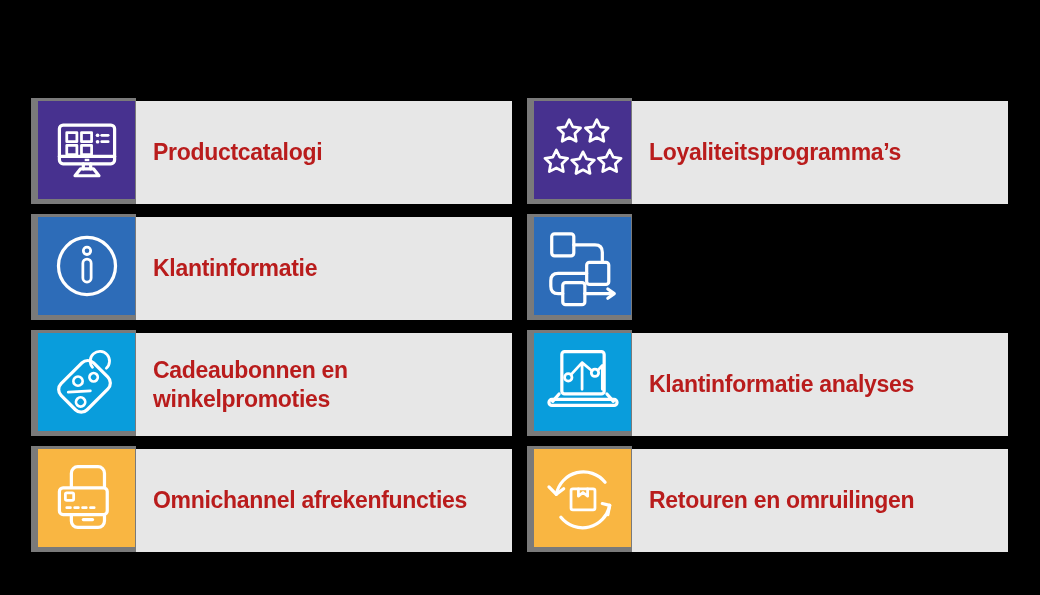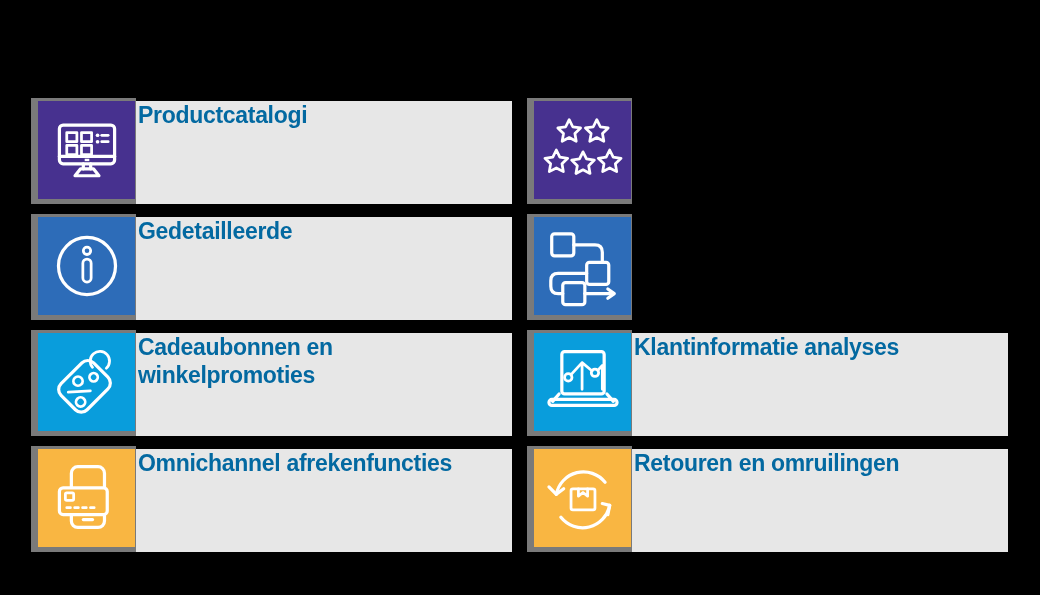--- a/index.html
+++ b/index.html
@@ -41,23 +41,23 @@
   .card:nth-child(8) .tile{background:var(--tile-7);}
   .tile svg{width:92px;height:92px;}
   .tile svg *{vector-effect:none;}
   .icon-stroke{fill:none;stroke:#fff;stroke-width:3.5;stroke-linecap:round;stroke-linejoin:round;}
   .icon-stroke-thin{fill:none;stroke:#fff;stroke-width:3;stroke-linecap:round;stroke-linejoin:round;}
   .icon-fill{fill:#fff;stroke:none;}
   .card-fill{fill:var(--tile-3);stroke:#fff;stroke-width:3.5;stroke-linejoin:round;}
   .label{
     flex:1;
     background:#e7e7e7;
-    display:flex;flex-direction:column;justify-content:flex-start;
-    padding-left:3px;padding-right:6px;
-    color:#0369a1;
+    display:flex;flex-direction:column;justify-content:center;
+    padding-left:18px;padding-right:6px;
+    color:#b91c1c;
     font-weight:bold;
     font-size:23px;
     line-height:1.22;
     letter-spacing:-0.3px;
   }
 </style>
 </head>
 <body style="background: rgb(0, 0, 0);">
 
 <div class="grid">
@@ -94,21 +94,21 @@
       <div class="tile-shadow"></div>
       <div class="tile">
         <svg viewBox="0 0 100 100">
           <circle class="icon-stroke" cx="50" cy="50" r="31"></circle>
           <circle class="icon-stroke-thin" cx="50" cy="33.5" r="4"></circle>
           <rect class="icon-stroke-thin" x="45.5" y="42.5" width="9" height="25" rx="4.5"></rect>
         </svg>
       </div>
     </div>
     <div class="label">
-      <div>Gedetailleerde</div>
+      <div>Klantinformatie</div>
       <div></div>
     </div>
   </div>
 
   <div class="card">
     <div class="tile-wrap">
       <div class="tile-shadow"></div>
       <div class="tile">
         <svg viewBox="0 0 100 100">
           <g transform="rotate(45 48 54)">
@@ -156,20 +156,24 @@
             <path id="star" d="M0,-13 L3.82,-5.26 L12.36,-4.02 L6.18,2.01 L7.64,10.52 L0,6.5 L-7.64,10.52 L-6.18,2.01 L-12.36,-4.02 L-3.82,-5.26 Z"></path>
           </defs>
           <use href="#star" class="icon-stroke-thin" transform="translate(35,30)"></use>
           <use href="#star" class="icon-stroke-thin" transform="translate(65,30)"></use>
           <use href="#star" class="icon-stroke-thin" transform="translate(21,63)"></use>
           <use href="#star" class="icon-stroke-thin" transform="translate(50,65)"></use>
           <use href="#star" class="icon-stroke-thin" transform="translate(79,63)"></use>
         </svg>
       </div>
     </div>
+    <div class="label">
+      <div>Loyaliteitsprogramma’s</div>
+      <div></div>
+    </div>
   </div>
 
   <div class="card">
     <div class="tile-wrap">
       <div class="tile-shadow"></div>
       <div class="tile">
         <svg viewBox="0 0 100 100">
           <rect class="icon-stroke" x="16" y="15" width="24" height="24" rx="3"></rect>
           <path class="icon-stroke" d="M40,27 H63 Q71,27 71,35 V46"></path>
           <rect class="icon-stroke" x="54" y="46" width="24" height="24" rx="3"></rect>

